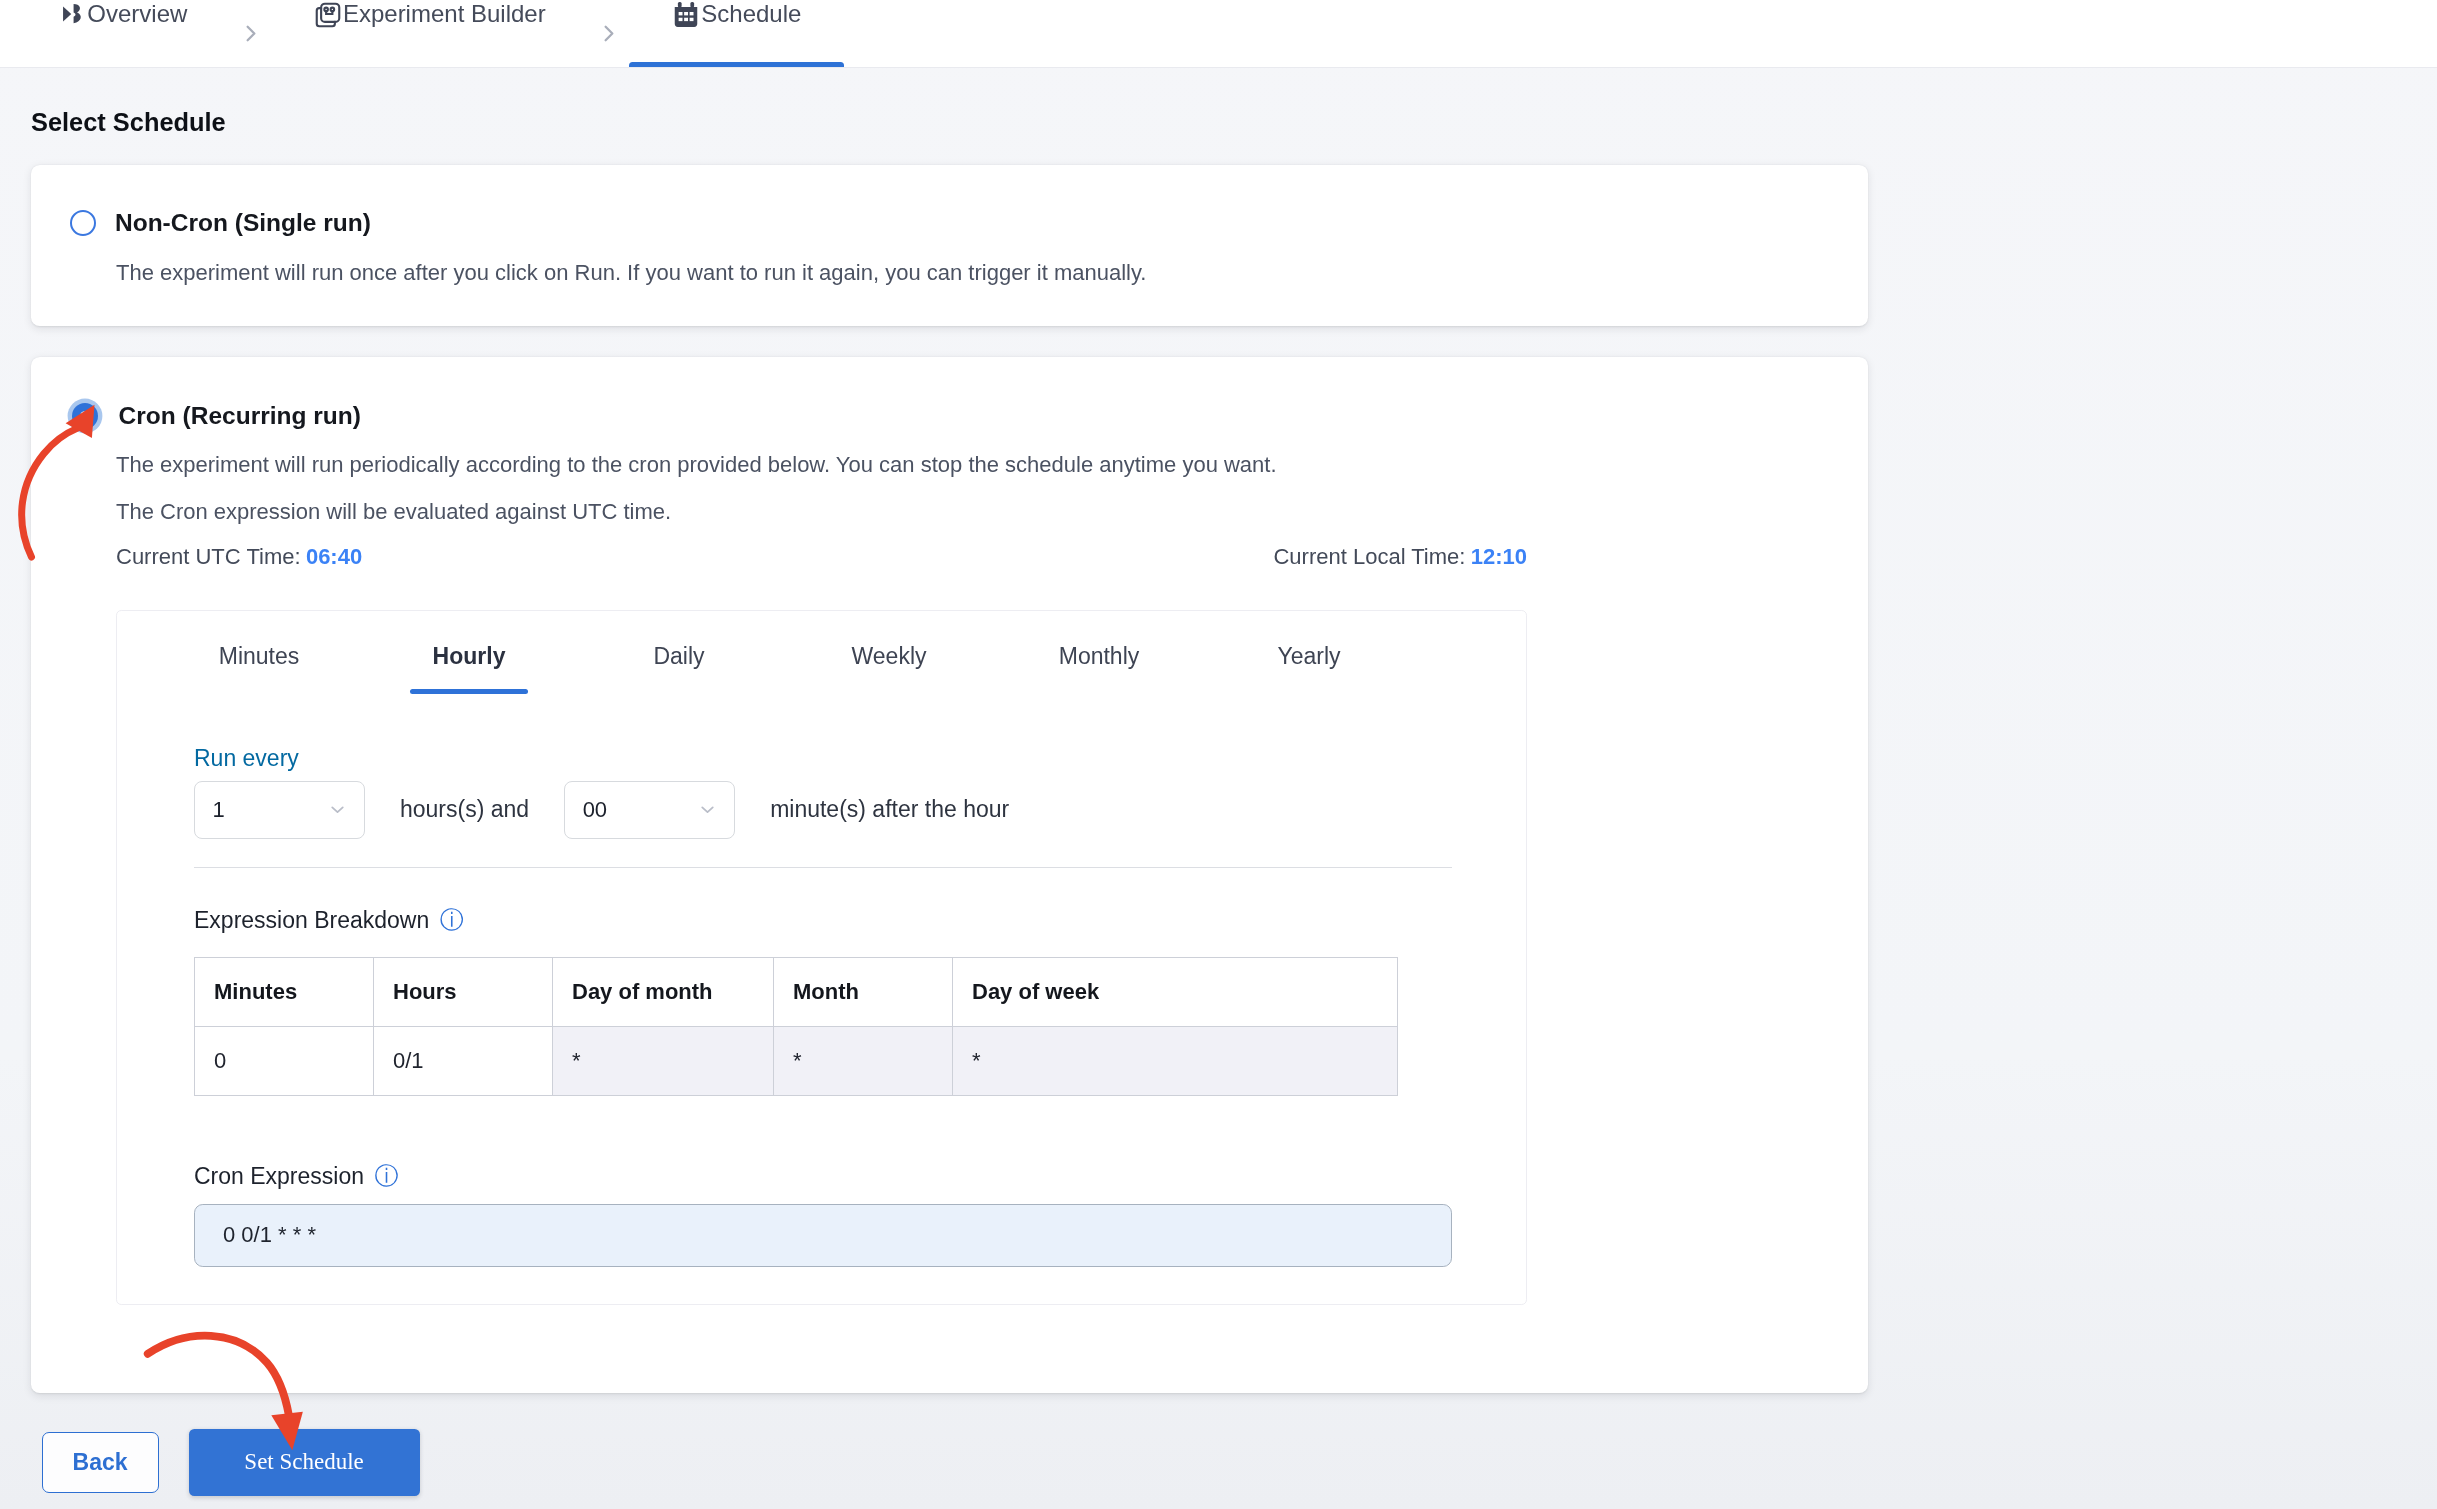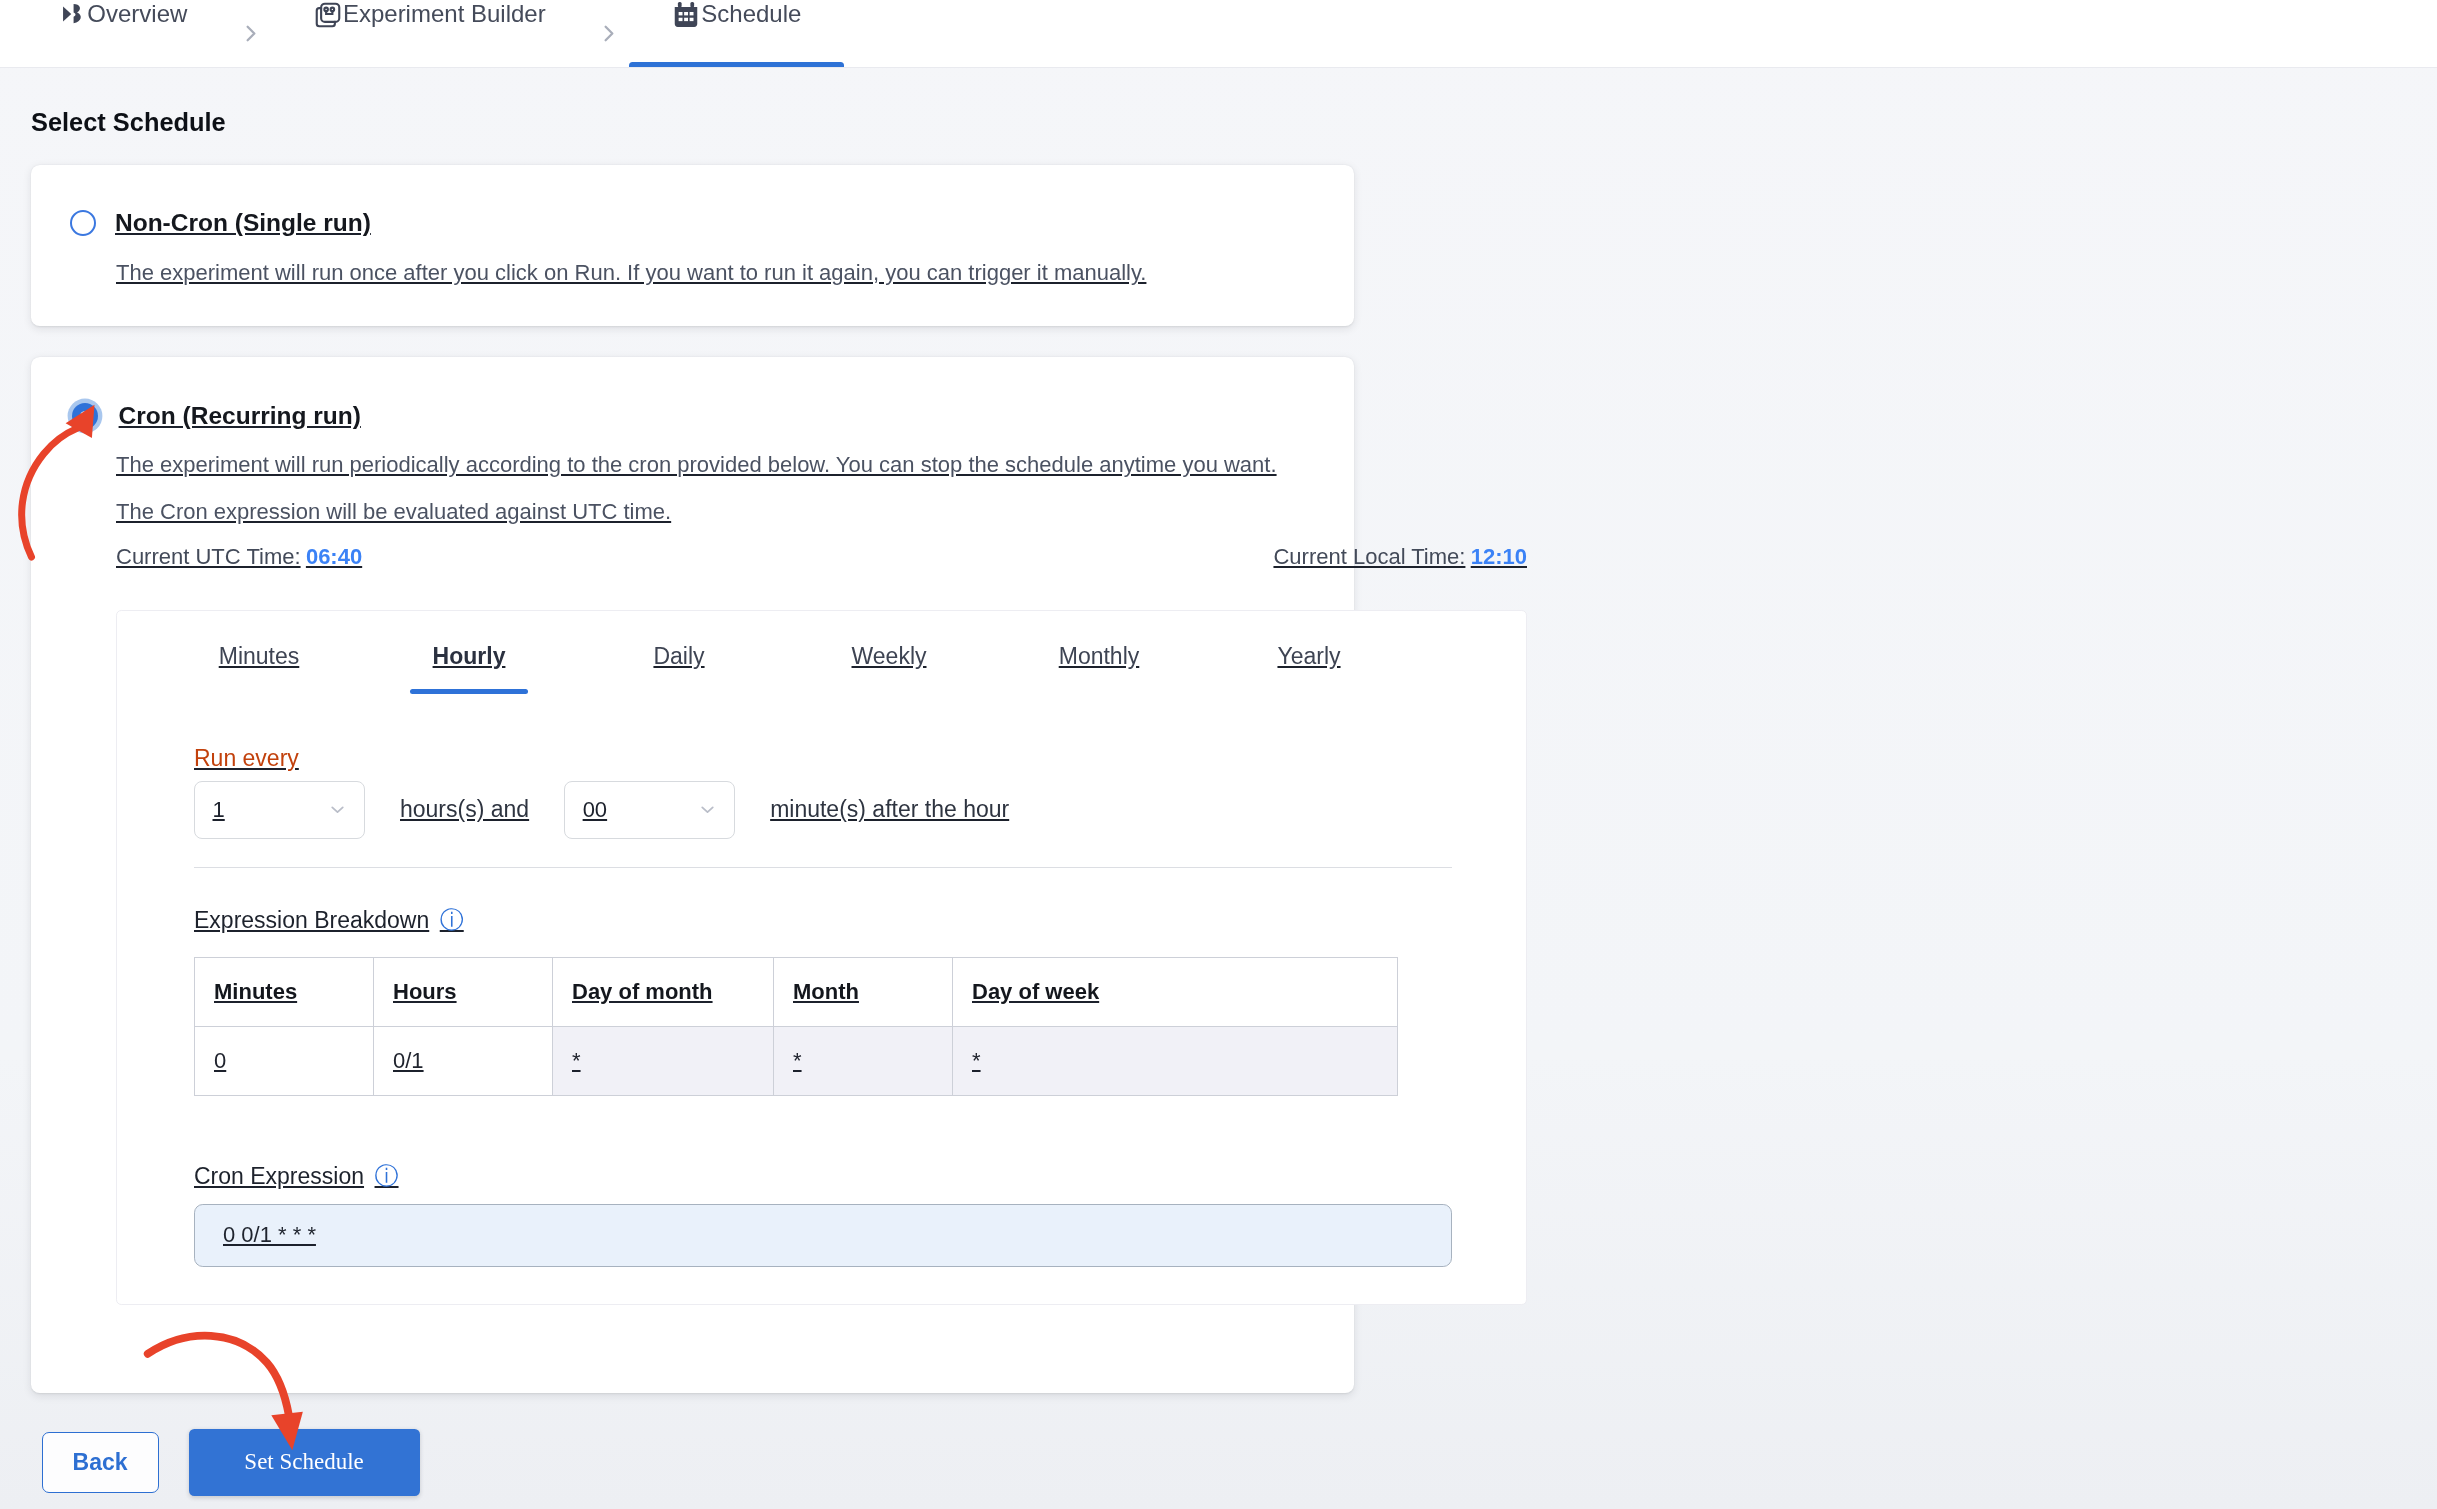--- a/index.html
+++ b/index.html
@@ -34,25 +34,24 @@
     color: #a9aeba;
   }
 
   
   .content { padding-left: 31px; }
   .page-title {
     margin-top: 40px; font-size: 25.4px; font-weight: bold; color: #0d1016;
   }
 
   .option-card {
-    width: 1323px; background: #ffffff; border-radius: 8.8px;
+    width: 1837px; background: #ffffff; border-radius: 8.8px;
     box-shadow: 0 2.6px 8px rgba(26,32,44,0.10), 0 0.9px 1.8px rgba(26,32,44,0.08);
     padding: 44px 53px 40px 39px;
     margin-top: 28px;
-    text-decoration: underline;
   }
   .option-card.cron-card { margin-top: 31px; padding-bottom: 88px; }
 
   .option-head { display: flex; align-items: center; gap: 19px; cursor: pointer; }
   .radio {
     width: 26px; height: 26px; border-radius: 50%;
     border: 2.6px solid #3b78e0; background: #fff; flex: 0 0 auto;
   }
   .radio.selected {
     border: none; background: #2f72d8; position: relative;
@@ -84,21 +83,21 @@
   .tabs-row { display: flex; padding: 32px 0 0 37px; }
   .tab {
     width: 210px; text-align: center; font-size: 23px; color: #3e4453;
     cursor: pointer; padding-bottom: 0;
   }
   .tab .tab-underline { height: 5.3px; margin: 19px auto 0; width: 118px; border-radius: 2.6px; background: transparent; }
   .tab.active { font-weight: bold; color: #2b3140; }
   .tab.active .tab-underline { background: #2e72d8; }
 
   .panel-content { padding: 51px 0 0 77px; }
-  .field-label { font-size: 23px; color: #c2410c; }
+  .field-label { font-size: 23px; color: #0369a1; }
   .selects-row { display: flex; align-items: center; margin-top: 8.8px; }
   .selectbox {
     width: 171px; height: 58px; border: 1.8px solid #d7dade; border-radius: 8px;
     display: flex; align-items: center; justify-content: space-between;
     padding: 0 16px 0 17.5px; font-size: 22px; color: #1c212c; cursor: pointer;
     background: #fff;
   }
   .selectbox .chev { color: #b9bdc8; display: flex; }
   .select-caption { font-size: 23px; color: #2e3440; margin: 0 35px; }
   .select-caption.last { margin-right: 0; }

